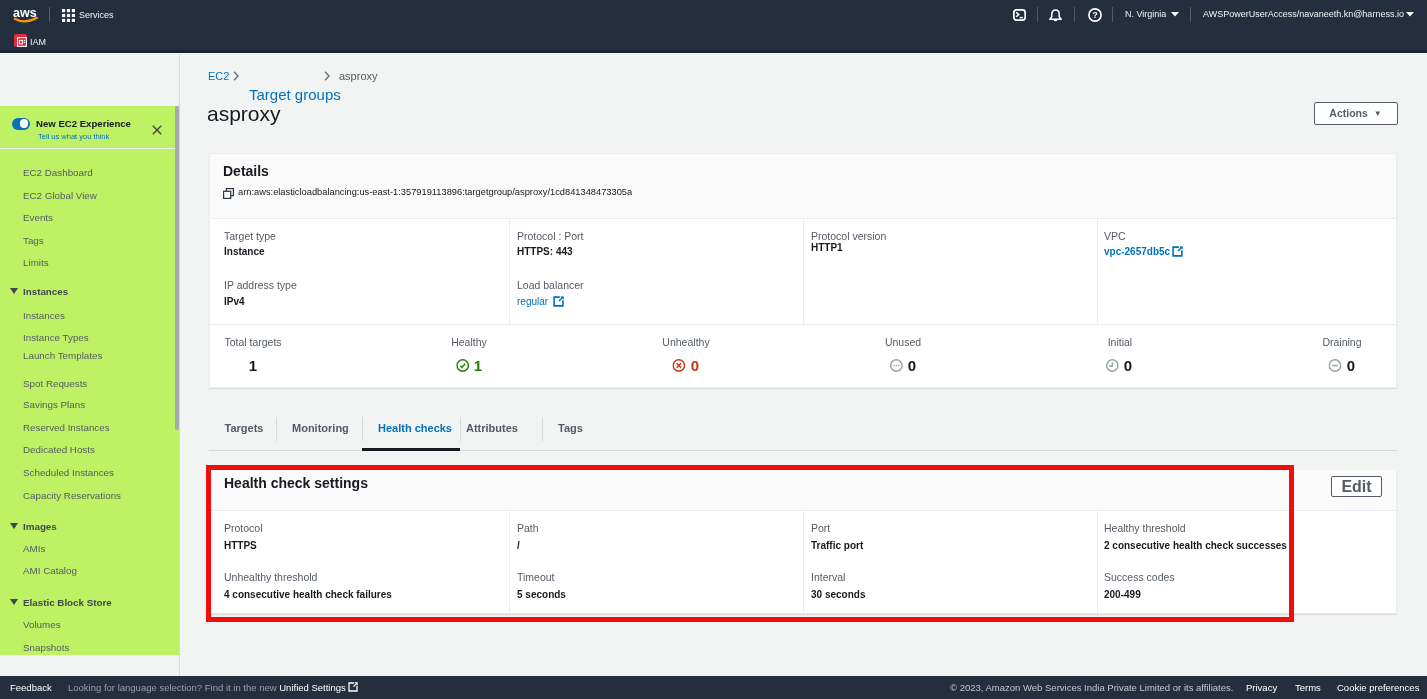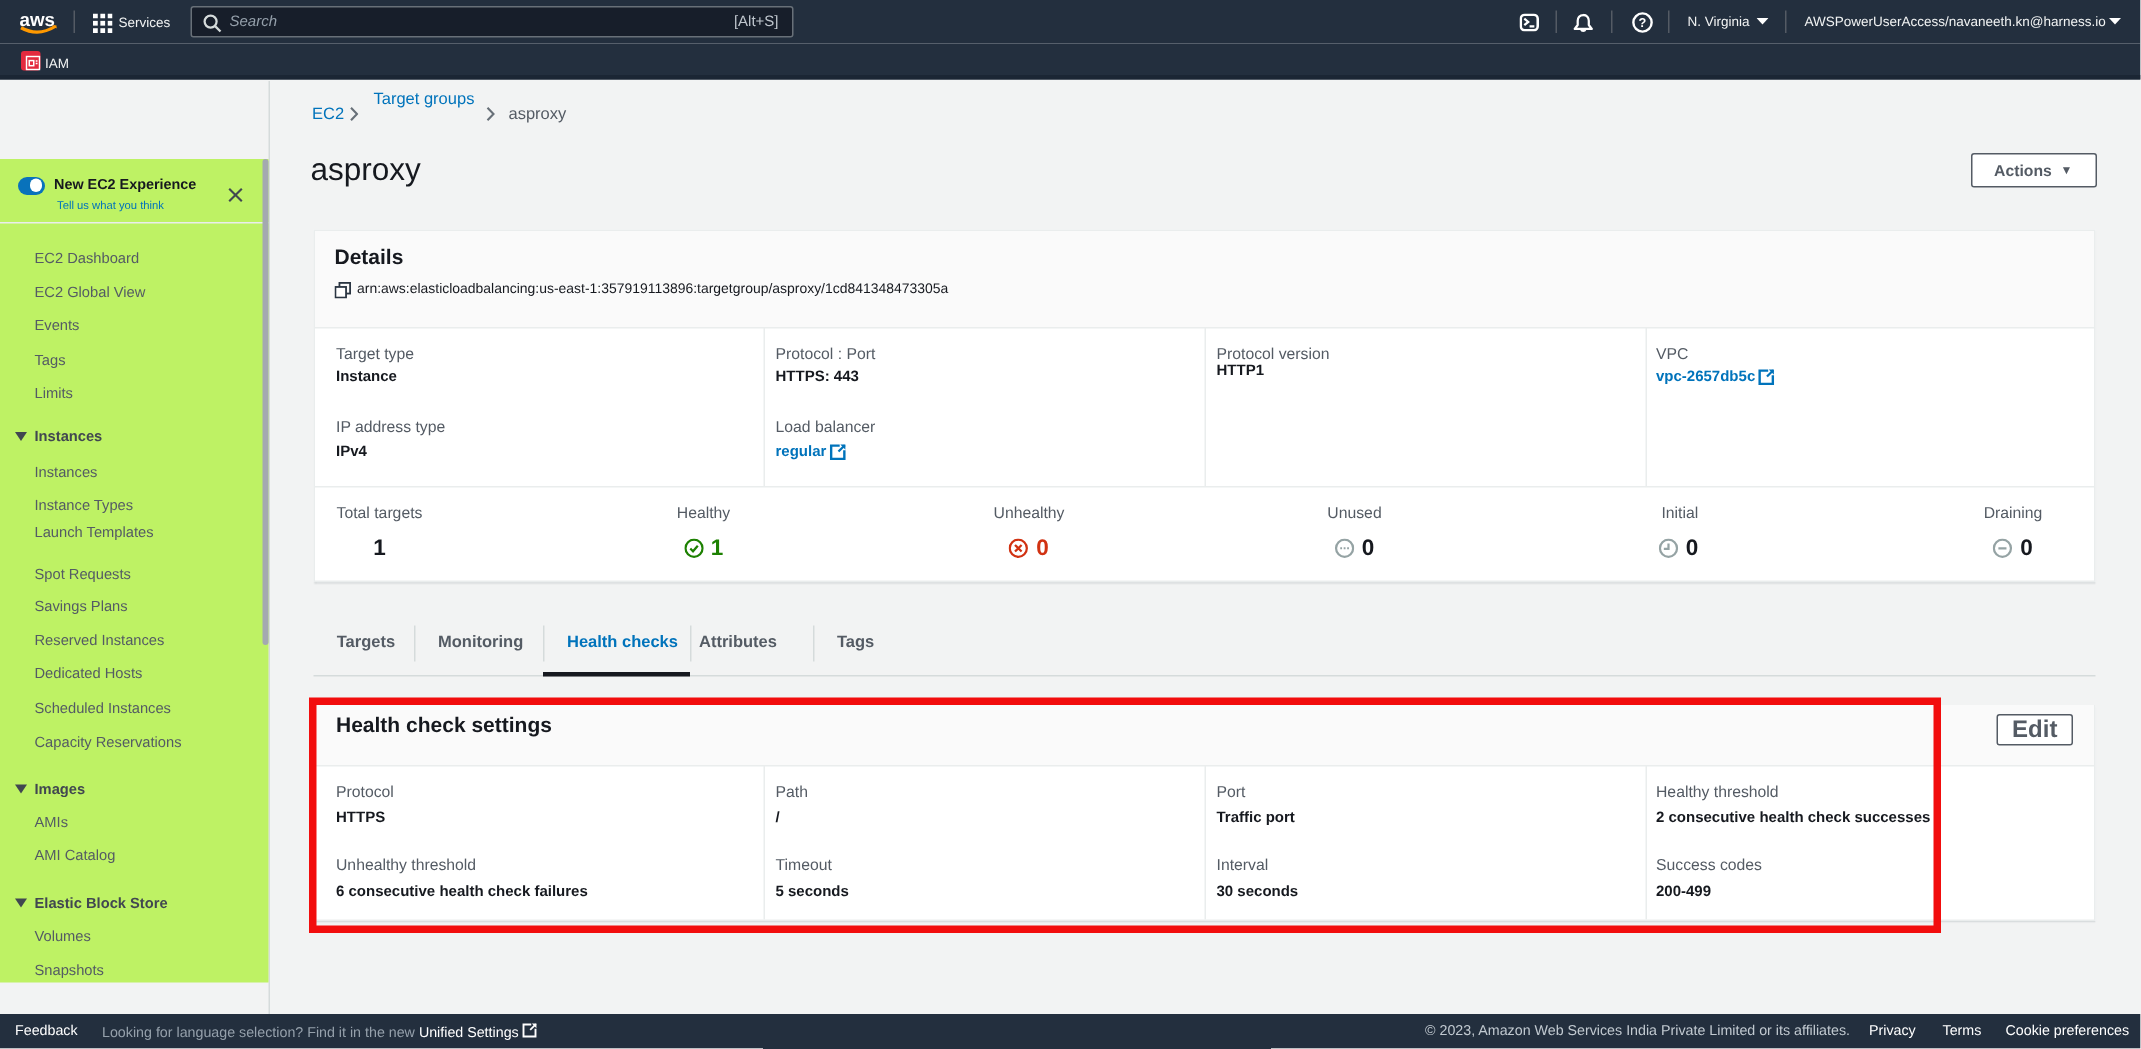--- a/index.html
+++ b/index.html
@@ -63,28 +63,20 @@
       <rect x="0" y="4.8" width="3.1" height="3.1"></rect>
         <rect x="4.8" y="4.8" width="3.1" height="3.1"></rect>
         <rect x="9.6" y="4.8" width="3.1" height="3.1"></rect>
       <rect x="0" y="9.6" width="3.1" height="3.1"></rect>
         <rect x="4.8" y="9.6" width="3.1" height="3.1"></rect>
         <rect x="9.6" y="9.6" width="3.1" height="3.1"></rect>
     </g>
   </svg>
   <div class="abs tb-text" style="left:79px;top:10px;font-size:9px">Services</div>
 
-  <div id="searchbox">
-    <svg class="abs" style="left:7px;top:4px" width="13" height="13" viewBox="0 0 13 13">
-      <circle cx="5.4" cy="5.4" r="4" stroke="#d5dbdb" stroke-width="1.5" fill="none"></circle>
-      <line x1="8.4" y1="8.4" x2="12" y2="12" stroke="#d5dbdb" stroke-width="1.5"></line>
-    </svg>
-    <div class="abs" style="left:25px;top:4px;color:#95a0ab;font-size:10px;font-style:italic">Search</div>
-    <div class="abs" style="right:9px;top:4px;color:#bfc6cd;font-size:10px">[Alt+S]</div>
-  </div>
 
   <svg class="abs" style="left:1013px;top:8.5px" width="13" height="12" viewBox="0 0 13 12">
     <rect x="0.85" y="0.85" width="11.3" height="10.3" rx="2.6" stroke="#fff" stroke-width="1.7" fill="none"></rect>
     <path d="M3.2 3.4 l2.6 2.2 -2.6 2.2" stroke="#fff" stroke-width="1.5" fill="none"></path>
     <line x1="6.7" y1="8.6" x2="9.9" y2="8.6" stroke="#fff" stroke-width="1.5"></line>
   </svg>
   <div class="tb-sep" style="left:1037px"></div>
   <svg class="abs" style="left:1048px;top:8.5px" width="15" height="13" viewBox="0 0 15 13">
     <path d="M7.5 1 c-2.4 0 -3.7 1.8 -3.7 3.9 l0 2.8 -2 2.6 11.4 0 -2 -2.6 0 -2.8 c0 -2.1 -1.3 -3.9 -3.7 -3.9 z" stroke="#fff" stroke-width="1.5" fill="none" stroke-linejoin="round"></path>
     <path d="M6 10.6 a1.6 1.6 0 0 0 3 0" stroke="#fff" stroke-width="1.4" fill="none"></path>
@@ -158,21 +150,21 @@
 <div class="side-item" style="top:619.0px">Volumes</div>
 <div class="side-item" style="top:642.0px">Snapshots</div>
 </div>
 
 <div class="abs" style="left:174.5px;top:106px;width:4.5px;height:324px;background:#a4a9b0;border-radius:2px"></div>
 
 <div class="abs link" style="left:208px;top:70px;font-size:11px">EC2</div>
 <svg class="abs" style="left:233px;top:71px" width="6" height="10" viewBox="0 0 6 10">
     <path d="M1 0.8 L5 5 L1 9.2" stroke="#687078" stroke-width="1.4" fill="none"></path>
   </svg>
-<div class="abs link" style="left:249px;top:60px;font-size:11px">Target groups</div>
+<div class="abs link" style="left:249px;top:86px;font-size:15px">Target groups</div>
 <svg class="abs" style="left:324px;top:71px" width="6" height="10" viewBox="0 0 6 10">
     <path d="M1 0.8 L5 5 L1 9.2" stroke="#687078" stroke-width="1.4" fill="none"></path>
   </svg>
 <div class="abs" style="left:339px;top:70px;font-size:11px;color:#545b64">asproxy</div>
 <div class="abs" style="left:207px;top:102px;font-size:21px;color:#16191f">asproxy</div>
 
 <div class="abs" style="left:1313.5px;top:102px;width:84px;height:23px;background:#fff;border:1px solid #545b64;border-radius:2px;text-align:center">
   <span style="font-size:10.5px;font-weight:bold;color:#545b64;line-height:21px">Actions&nbsp;&nbsp;<span style="font-size:8px;vertical-align:1px">▼</span></span>
 </div>
 
@@ -192,21 +184,21 @@
 <div class="vdiv" style="left:1097px;top:218px;height:106px"></div>
 
 <div class="lbl" style="left:224px;top:229.5px">Target type</div>
 <div class="val" style="left:224px;top:246px">Instance</div>
 <div class="lbl" style="left:224px;top:279px">IP address type</div>
 <div class="val" style="left:224px;top:295.5px">IPv4</div>
 
 <div class="lbl" style="left:517px;top:229.5px">Protocol : Port</div>
 <div class="val" style="left:517px;top:246px">HTTPS: 443</div>
 <div class="lbl" style="left:517px;top:279px">Load balancer</div>
-<div class="val" style="left:517px;top:295.5px;font-weight:bold;color:#0073bb">regular</div>
+<div class="val" style="left:517px;top:295.5px;font-weight:normal;color:#0073bb">regular</div>
 <svg class="abs" style="left:553px;top:295.5px" width="11" height="11" viewBox="0 0 11 11">
   <path d="M9.9 4.2 L9.9 9.9 L1.1 9.9 L1.1 1.1 L6.8 1.1" stroke="#0073bb" stroke-width="1.6" fill="none"></path>
   <path d="M6 5 L10.2 0.8" stroke="#0073bb" stroke-width="1.5" fill="none"></path>
   <path d="M7.2 0.4 L10.6 0.4 L10.6 3.8 Z" fill="#0073bb"></path>
 </svg>
 
 <div class="lbl" style="left:811px;top:229.5px">Protocol version</div>
 <div class="val" style="left:811px;top:242px">HTTP1</div>
 
 <div class="lbl" style="left:1104px;top:229.5px">VPC</div>
@@ -295,21 +287,21 @@
   <span style="font-size:16px;font-weight:bold;color:#545b64;line-height:19px">Edit</span>
 </div>
 
 <div class="vdiv" style="left:509px;top:510px;height:103px"></div>
 <div class="vdiv" style="left:803px;top:510px;height:103px"></div>
 <div class="vdiv" style="left:1097px;top:510px;height:103px"></div>
 
 <div class="lbl" style="left:224px;top:521.5px">Protocol</div>
 <div class="val" style="left:224px;top:539.5px">HTTPS</div>
 <div class="lbl" style="left:224px;top:571px">Unhealthy threshold</div>
-<div class="val" style="left:224px;top:589px">6 consecutive health check failures</div>
+<div class="val" style="left:224px;top:589px">4 consecutive health check failures</div>
 
 <div class="lbl" style="left:517px;top:521.5px">Path</div>
 <div class="val" style="left:517px;top:539.5px">/</div>
 <div class="lbl" style="left:517px;top:571px">Timeout</div>
 <div class="val" style="left:517px;top:589px">5 seconds</div>
 
 <div class="lbl" style="left:811px;top:521.5px">Port</div>
 <div class="val" style="left:811px;top:539.5px">Traffic port</div>
 <div class="lbl" style="left:811px;top:571px">Interval</div>
 <div class="val" style="left:811px;top:589px">30 seconds</div>

